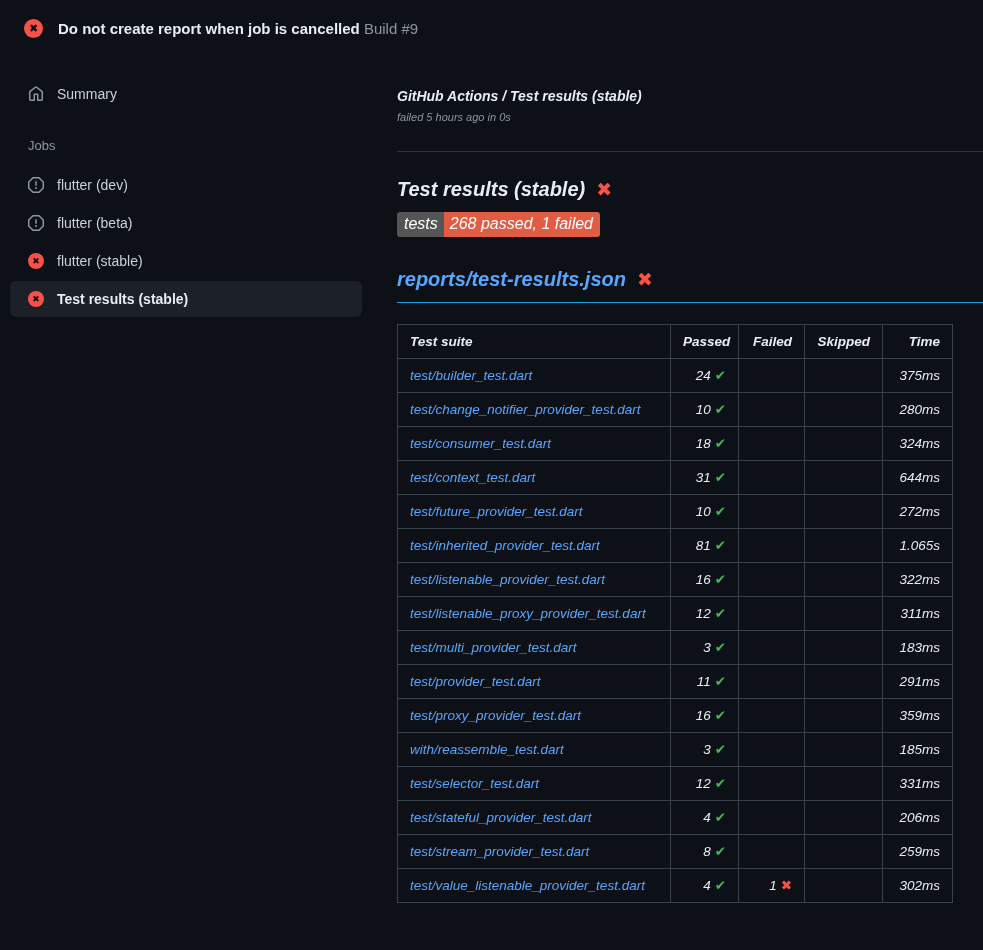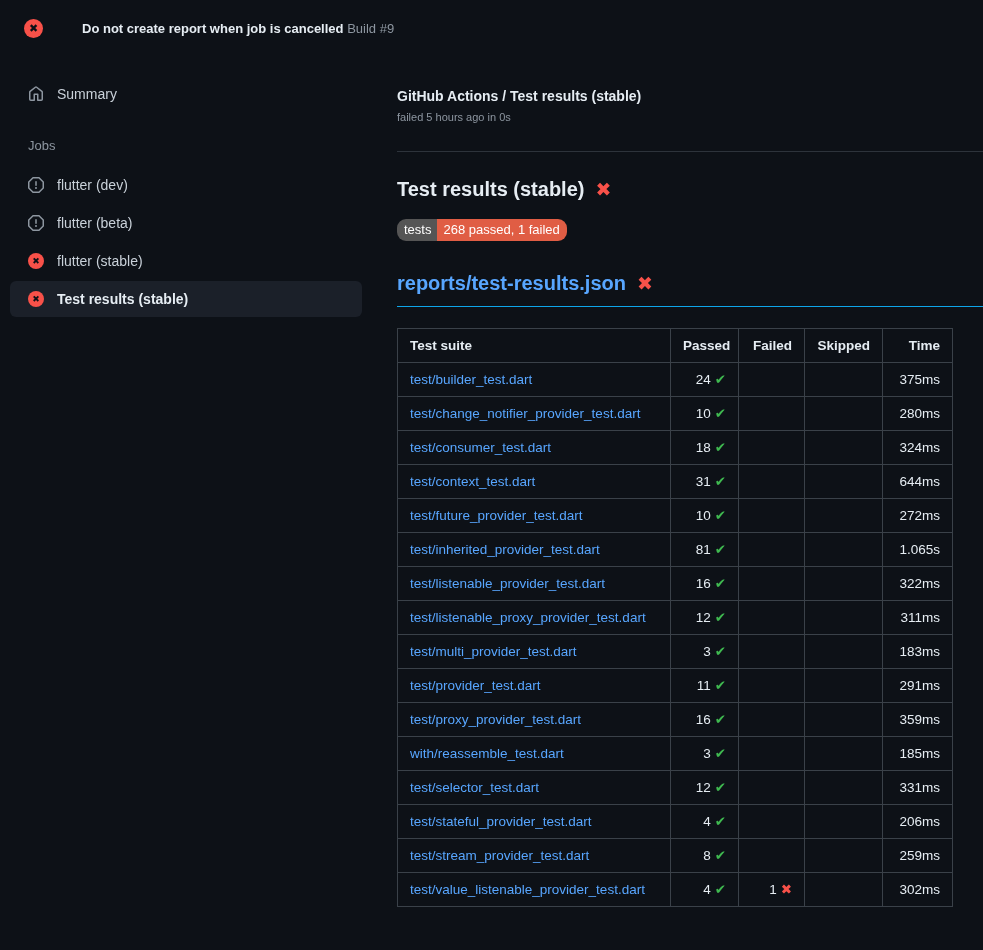--- a/index.html
+++ b/index.html
@@ -5,45 +5,45 @@
   * { margin:0; padding:0; box-sizing:border-box; }
   html,body { width:983px; height:950px; background:#0d1117; overflow:hidden;
     font-family:"Liberation Sans","DejaVu Sans",sans-serif; color:#e6edf3; }
 
   
   .page-header { display:flex; align-items:center; gap:15px; padding:19px 24px 14px 24px; }
   .x-circle { display:inline-flex; align-items:center; justify-content:center;
     background:var(--red,#f85149); color:#0d1117; border-radius:50%; font-weight:bold; flex:none; }
   .x-circle.lg { width:19px; height:19px; font-size:11px; }
   .x-circle.sm { width:16px; height:16px; font-size:9px; }
-  .page-header h1 { font-size:13px; font-weight:bold; color:#e6edf3;margin-left:24px; }
+  .page-header h1 { font-size:15px; font-weight:bold; color:#e6edf3; }
   .page-header .build { color:#8d96a0; font-weight:normal; }
 
   
   .layout { display:flex; align-items:flex-start; }
   aside { width:385px; flex:none; padding:24px 0 0 0; }
   .side-item { display:flex; align-items:center; gap:13px; padding:10px 18px;
     margin:0 23px 2px 10px; border-radius:6px; font-size:14px; color:#c9d1d9; cursor:pointer; }
   .side-item.selected { background:#1b2029; color:#e6edf3; font-weight:bold; }
   .jobs-label { color:#8d96a0; font-size:13px; padding:0 28px; margin:26px 0 14px 0; }
   .icon-16 { width:16px; height:16px; flex:none; display:inline-flex; }
   .icon-16 svg { width:16px; height:16px; fill:#8d96a0; }
 
   
-  main { flex:1; padding:36px 0 8px 12px; min-width:0; }
+  main { flex:1; padding:36px 0 8px 12px; min-width:0;font-style:italic; }
   .breadcrumb { font-size:14px; font-weight:bold; color:#e6edf3; }
   .subtitle { font-size:11px; color:#8d96a0; margin-top:7px; }
   .divider { border:none; border-top:1px solid #2d333b; margin:28px 0 0 0; }
 
   .section-title { margin-top:26px; font-size:20px; font-weight:bold; color:#e6edf3;
     display:flex; align-items:center; gap:11px; }
   .big-x { color:var(--red,#f85149); font-size:19px; font-weight:bold; line-height:1; }
 
-  .badge { display:inline-flex; margin-top:18px; font-size:13px; line-height:1;
-    border-radius:9px; overflow:hidden; color:#ffffff; }
+  .badge { display:inline-flex; margin-top:11px; font-size:16px; line-height:1;
+    border-radius:3px; overflow:hidden; color:#ffffff; }
   .badge .k { background:var(--badge-label-bg,#555555); padding:4px 6px 5px 7px; }
   .badge .v { background:var(--badge-value-bg,#e05d44); padding:4px 7px 5px 6px; }
 
   .report-title { margin-top:31px; font-size:20px; font-weight:bold; color:var(--link-blue,#58a6ff);
     display:flex; align-items:center; gap:11px; padding-bottom:11px; border-bottom:1px solid #0ea5e9; }
   .report-title a { color:inherit; text-decoration:none; }
 
   .summary-line { margin-top:17px; font-size:14px; color:#e6edf3; }
   .summary-line b { font-weight:bold; }
 

